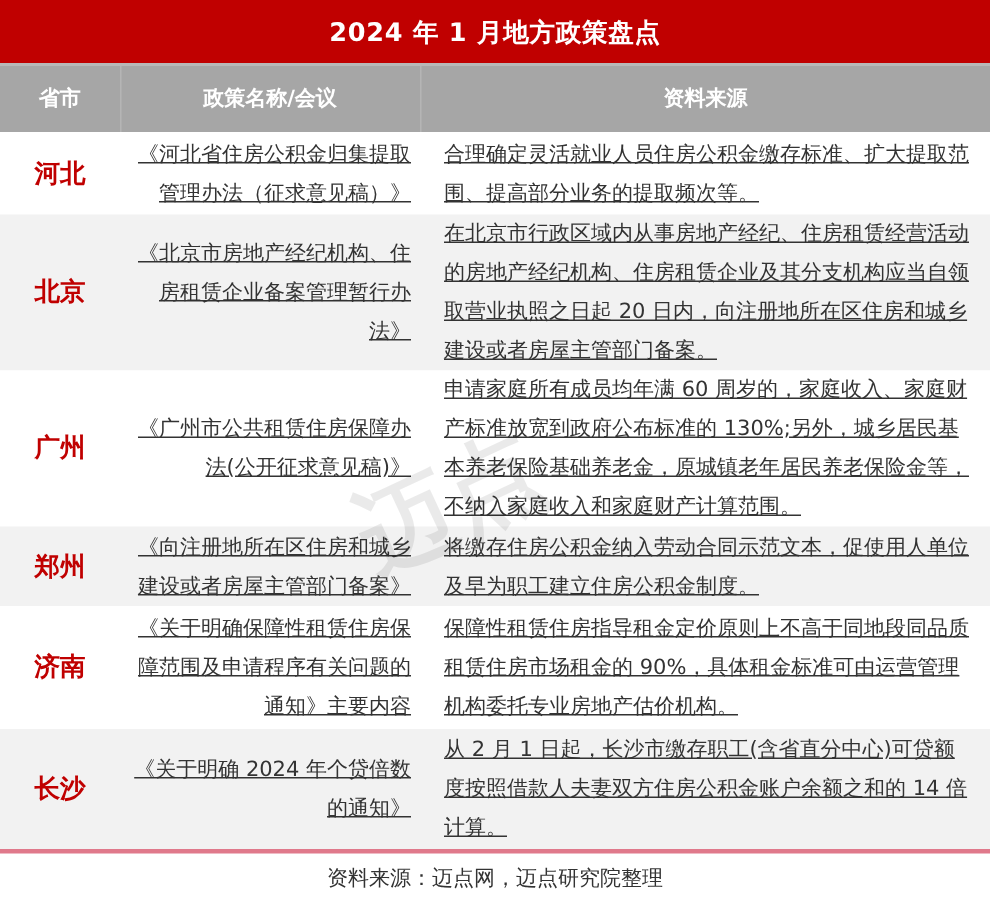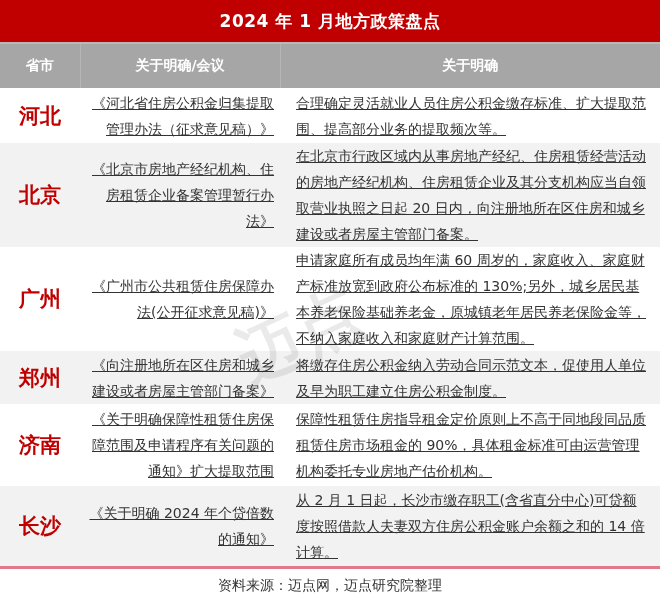--- a/index.html
+++ b/index.html
@@ -13,21 +13,21 @@
     }
     table { width: 660px; border-collapse: collapse; table-layout: fixed; border-radius: 22px; }
     th {
       background: #a6a6a6; color: #ffffff; font-weight: bold; font-size: 14px;
       height: 44px; text-align: center; border-right: 1px solid #b5b5b5;
     }
     th:last-child { border-right: none; }
     td { font-size: 14px; line-height: 26px; vertical-align: middle; padding: 1px 0; }
     tr.odd td { background: #ffffff; }
     tr.even td { background: #f2f2f2; }
-    td.city { color: #c00000; font-weight: bold; text-align: center; font-size: 21px; }
+    td.city { color: #c00000; font-weight: bold; text-align: center; font-size: 17px; }
     td.policy { text-align: right; padding: 0 6px 0 4px; text-decoration: underline; }
     td.content { text-align: left; padding: 0 12px 0 16px; text-decoration: underline; }
     .col-city { width: 80px; }
     .col-policy { width: 200px; }
     .col-content { width: 380px; }
     .bottom-line { height: 3px; background: #e0798b; }
     .footer {
       height: 34px; display: flex; align-items: center; justify-content: center;
       font-size: 14px; color: #333333;
     }
@@ -45,22 +45,22 @@
 
 <table>
   <colgroup>
     <col class="col-city">
     <col class="col-policy">
     <col class="col-content">
   </colgroup>
   <thead>
     <tr>
       <th>省市</th>
-      <th>关于明确/会议</th>
-      <th>关于明确</th>
+      <th>政策名称/会议</th>
+      <th>资料来源</th>
     </tr>
   </thead>
   <tbody>
     <tr class="odd" style="height:55px;">
       <td class="city">河北</td>
       <td class="policy">《河北省住房公积金归集提取管理办法（征求意见稿）》</td>
       <td class="content">合理确定灵活就业人员住房公积金缴存标准、扩大提取范围、提高部分业务的提取频次等。</td>
     </tr>
     <tr class="even" style="height:103px;">
       <td class="city">北京</td>
@@ -72,21 +72,21 @@
       <td class="policy">《广州市公共租赁住房保障办法(公开征求意见稿)》</td>
       <td class="content">申请家庭所有成员均年满 60 周岁的，家庭收入、家庭财产标准放宽到政府公布标准的 130%;另外，城乡居民基本养老保险基础养老金，原城镇老年居民养老保险金等，不纳入家庭收入和家庭财产计算范围。</td>
     </tr>
     <tr class="even" style="height:53px;margin-left:40px;">
       <td class="city">郑州</td>
       <td class="policy">《向注册地所在区住房和城乡建设或者房屋主管部门备案》</td>
       <td class="content">将缴存住房公积金纳入劳动合同示范文本，促使用人单位及早为职工建立住房公积金制度。</td>
     </tr>
     <tr class="odd" style="height:82px;">
       <td class="city">济南</td>
-      <td class="policy">《关于明确保障性租赁住房保障范围及申请程序有关问题的通知》扩大提取范围</td>
+      <td class="policy">《关于明确保障性租赁住房保障范围及申请程序有关问题的通知》主要内容</td>
       <td class="content">保障性租赁住房指导租金定价原则上不高于同地段同品质租赁住房市场租金的 90%，具体租金标准可由运营管理机构委托专业房地产估价机构。</td>
     </tr>
     <tr class="even" style="height:80px;">
       <td class="city">长沙</td>
       <td class="policy">《关于明确 2024 年个贷倍数的通知》</td>
       <td class="content">从 2 月 1 日起，长沙市缴存职工(含省直分中心)可贷额度按照借款人夫妻双方住房公积金账户余额之和的 14 倍计算。</td>
     </tr>
   </tbody>
 </table>
 

